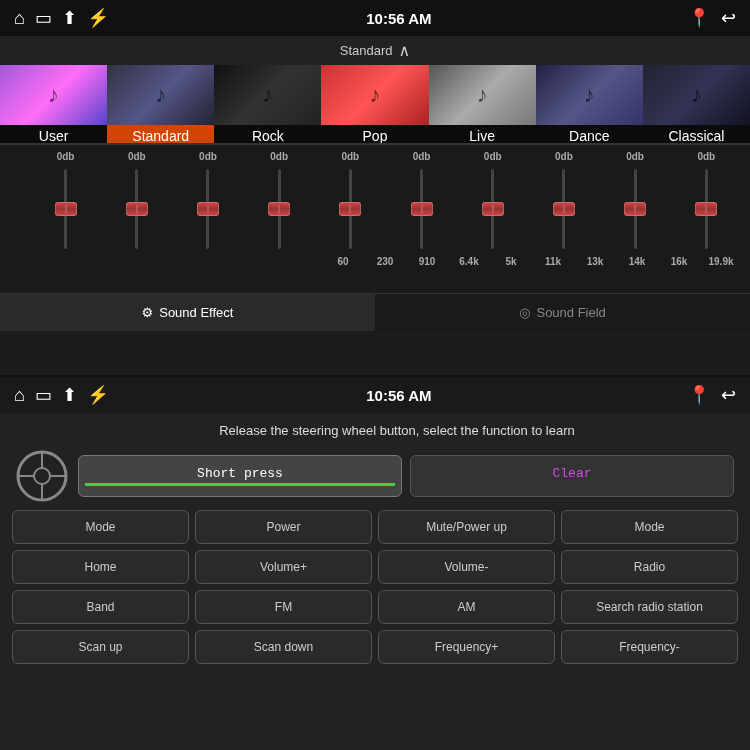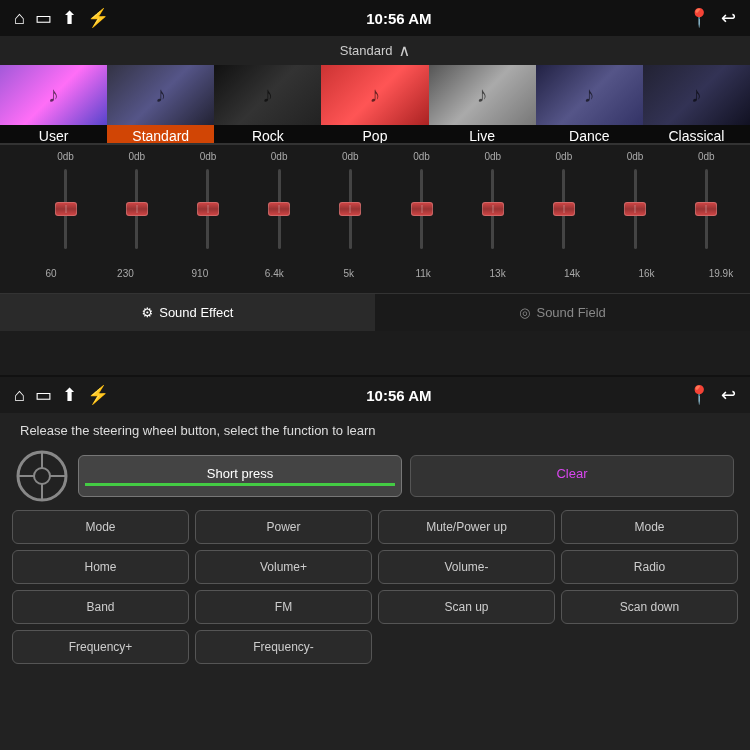--- a/index.html
+++ b/index.html
@@ -102,20 +102,21 @@
     .preset-thumb.active .thumb-label {
       background: rgba(255,80,0,0.8);
     }
 
     
     .eq-area {
       background: #1a1a1a;
       padding: 6px 8px 4px 30px;
       position: relative;
       height: 148px;
+      font-weight: bold;
     }
     .eq-labels-top {
       display: flex;
       justify-content: space-around;
       margin-bottom: 2px;
     }
     .eq-labels-top span {
       font-size: 10px;
       color: #aaa;
       width: 42px;
@@ -163,22 +164,22 @@
       transform: translateX(-50%);
       width: 1px;
       height: 4px;
       background: #fff5;
     }
     .fader-handle::before { top: 2px; }
     .fader-handle::after { bottom: 2px; }
 
     .eq-labels-bottom {
       display: flex;
-      justify-content: space-between;
-      margin-top: 14px;
+      justify-content: flex-end;
+      margin-top: 2px;
     }
     .eq-labels-bottom span {
       font-size: 10px;
       color: #aaa;
       width: 42px;
       text-align: center;
     }
 
     
     .sound-tabs {
@@ -210,41 +211,43 @@
       height: 375px;
       background: #222;
       position: relative;
     }
 
     .bottom-panel .status-bar {
       background: #1a1a1a;
     }
 
     .sw-instruction {
-      text-align: left;
+      text-align: center;
       color: #ddd;
       font-size: 13px;
       padding: 10px 20px 8px;
+      margin-left: 44px;
     }
 
     .sw-controls {
       display: flex;
       align-items: center;
       padding: 4px 16px 8px;
       gap: 10px;
     }
     .sw-wheel-icon {
       width: 52px;
       height: 52px;
       flex-shrink: 0;
     }
     .sw-btn-group {
       display: flex;
       gap: 8px;
       flex: 1;
+      font-family: Liberation Mono, monospace;
     }
     .sw-btn {
       flex: 1;
       padding: 10px 6px;
       border: 1px solid #555;
       border-radius: 6px;
       background: #333;
       color: #d946ef;
       font-size: 13px;
       cursor: pointer;
@@ -509,18 +512,20 @@
   <div class="func-btn">Mode</div>
       <div class="func-btn">Power</div>
       <div class="func-btn">Mute/Power up</div>
       <div class="func-btn">Mode</div>
       <div class="func-btn">Home</div>
       <div class="func-btn">Volume+</div>
       <div class="func-btn">Volume-</div>
       <div class="func-btn">Radio</div>
       <div class="func-btn">Band</div>
       <div class="func-btn">FM</div>
+      <div class="func-btn">AM</div>
+      <div class="func-btn">Search radio station</div>
       <div class="func-btn">Scan up</div>
       <div class="func-btn">Scan down</div>
       <div class="func-btn">Frequency+</div>
       <div class="func-btn">Frequency-</div>
     </div>
 </div>
 
 </body></html>

